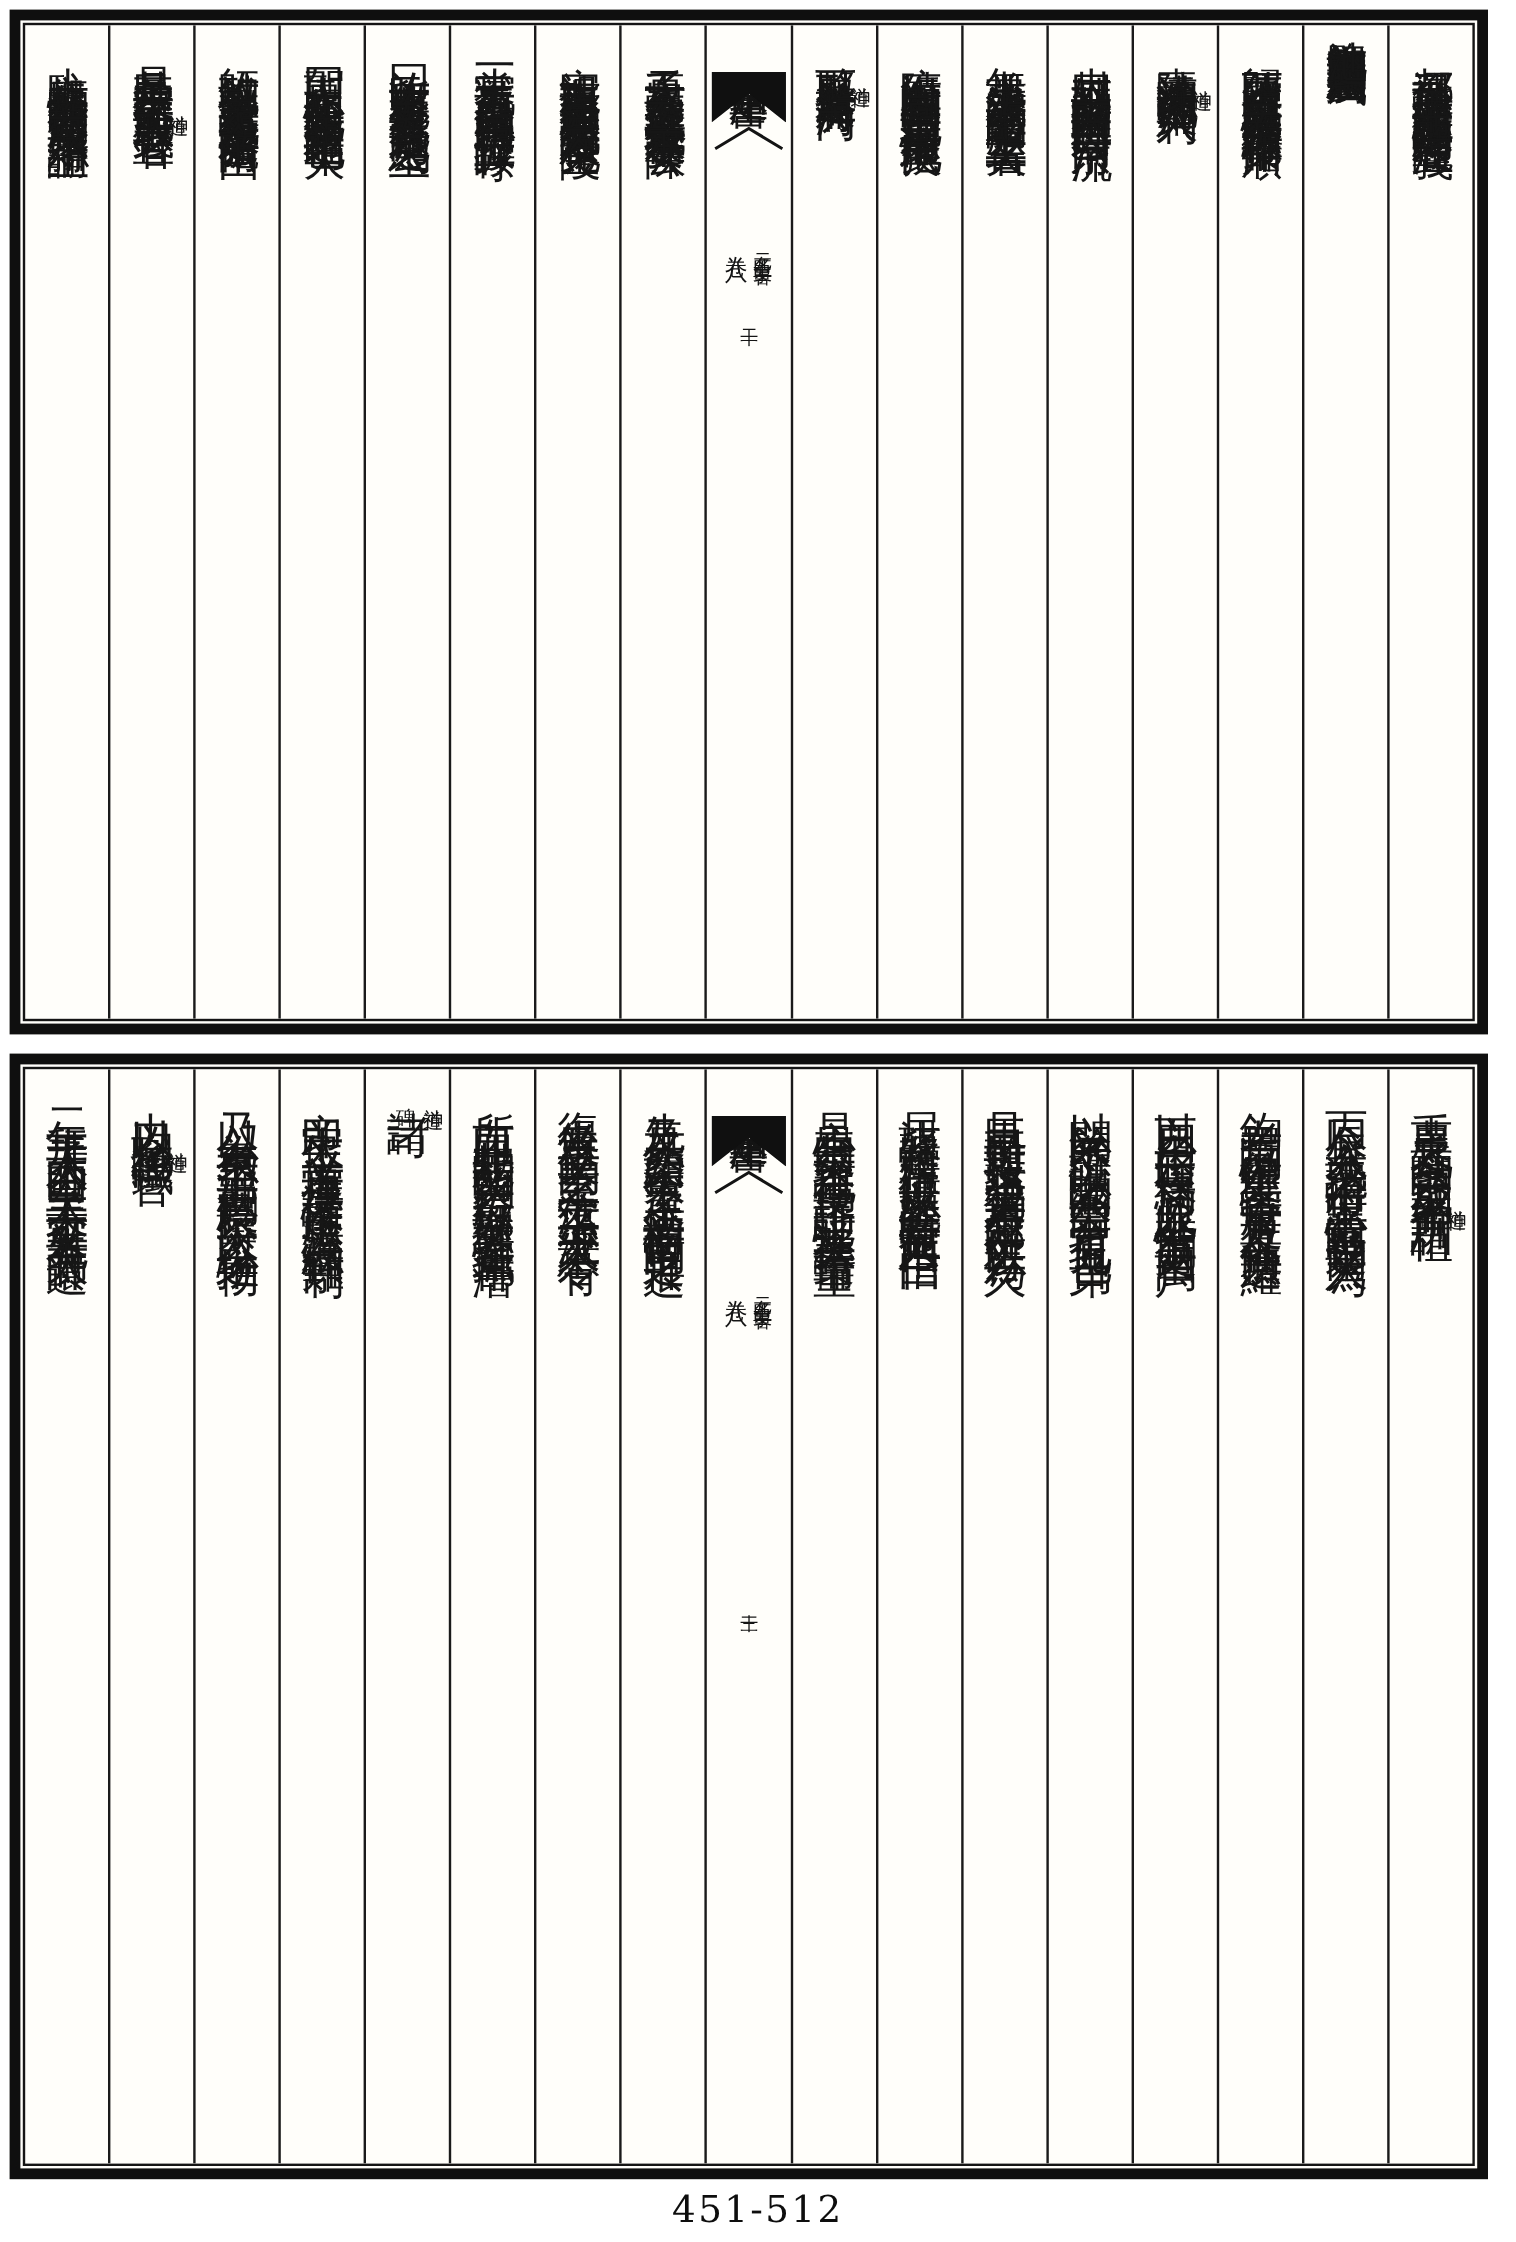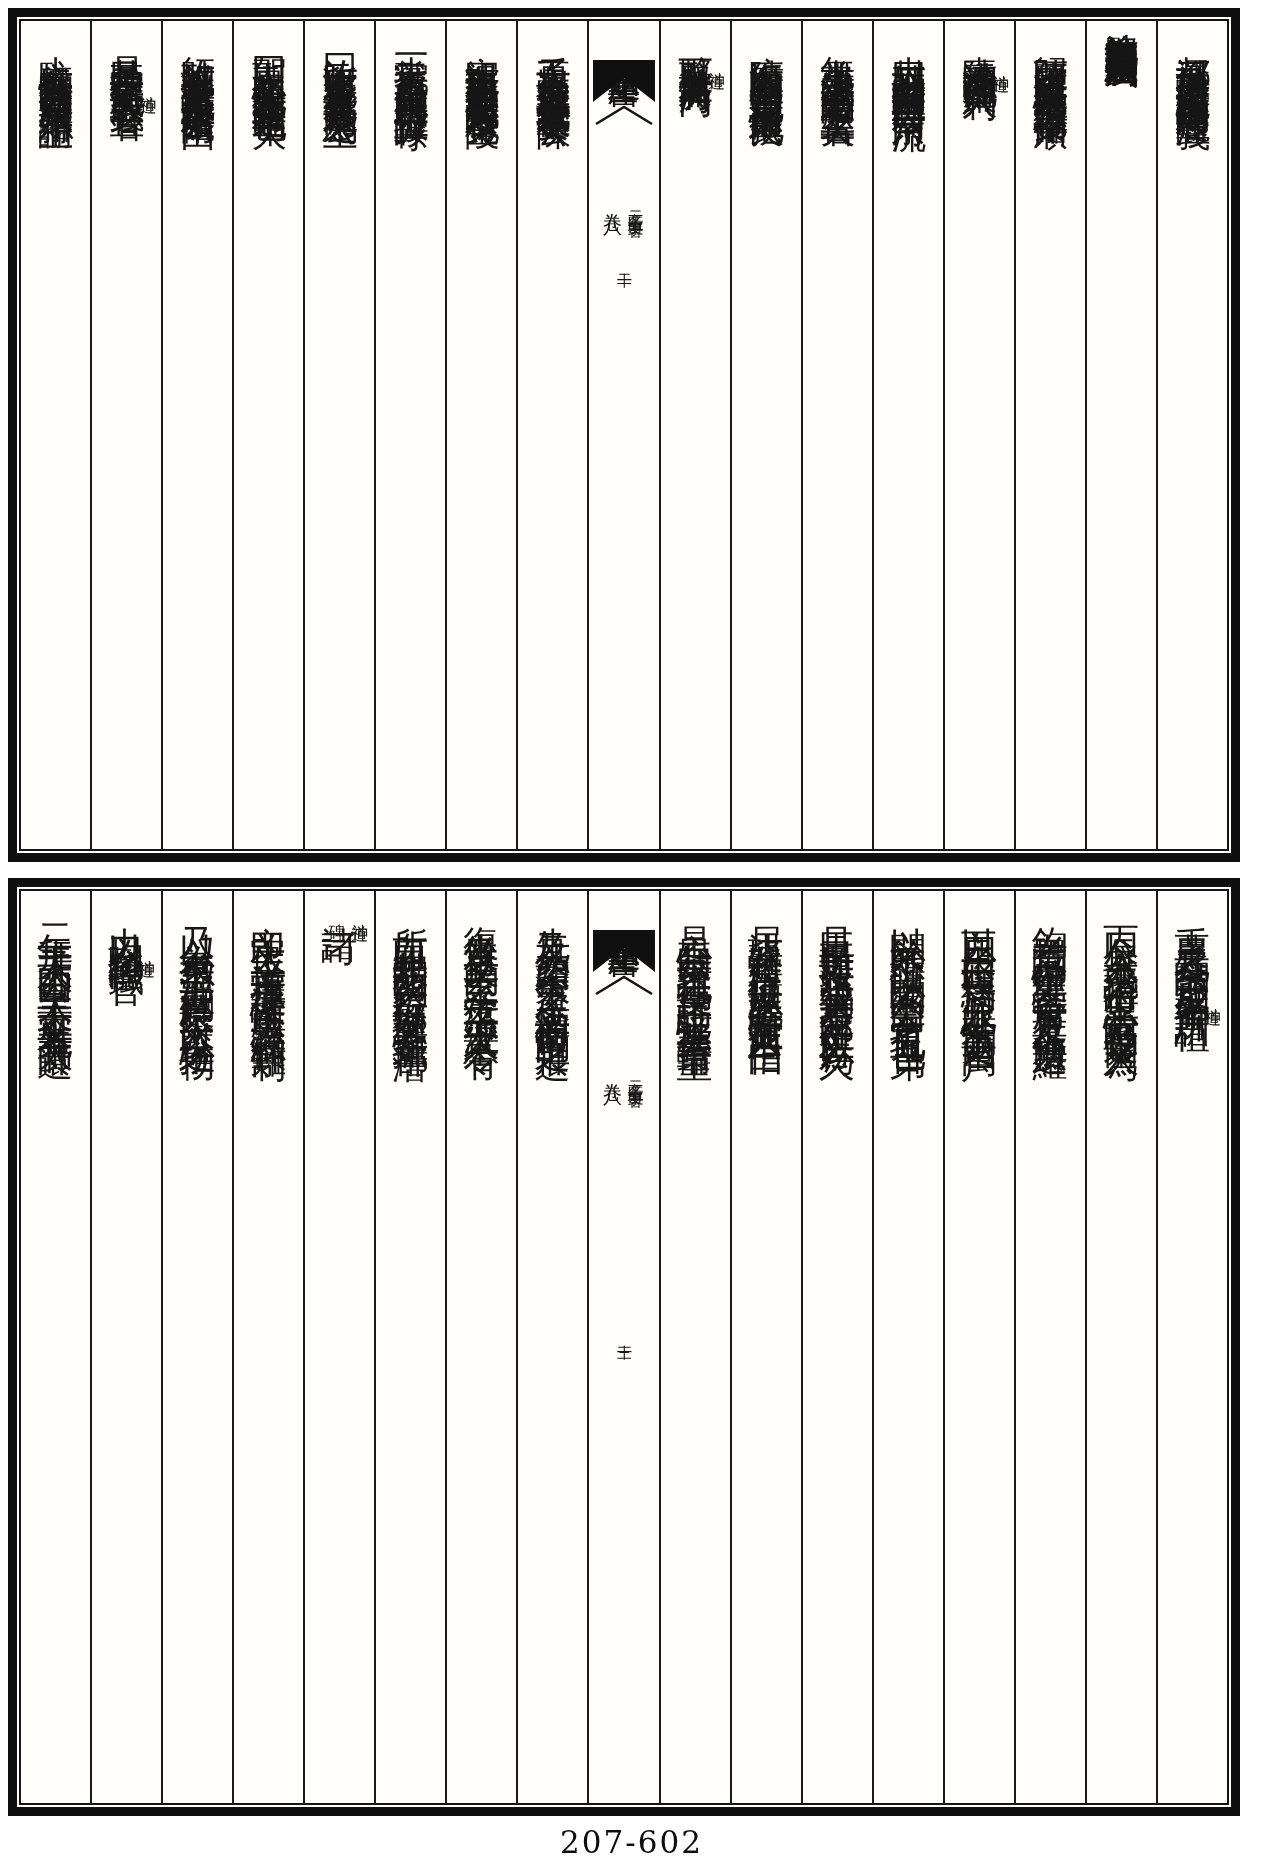--- a/index.html
+++ b/index.html
@@ -204,13 +204,13 @@
       </div>
       <div class="col">
         <div class="vtext">力以均賦後罷鐵官<span class="note"><span class="ncol">神道</span><span class="ncol">碑</span></span></div>
       </div>
       <div class="col">
         <div class="vtext">二年拜太子太師公曰皇太子未立安可先有太師還</div>
       </div>
     </div>
 </div>
 
-<div class="catalog">207-602</div>
+<div class="catalog">451-512</div>
 
 </body></html>

